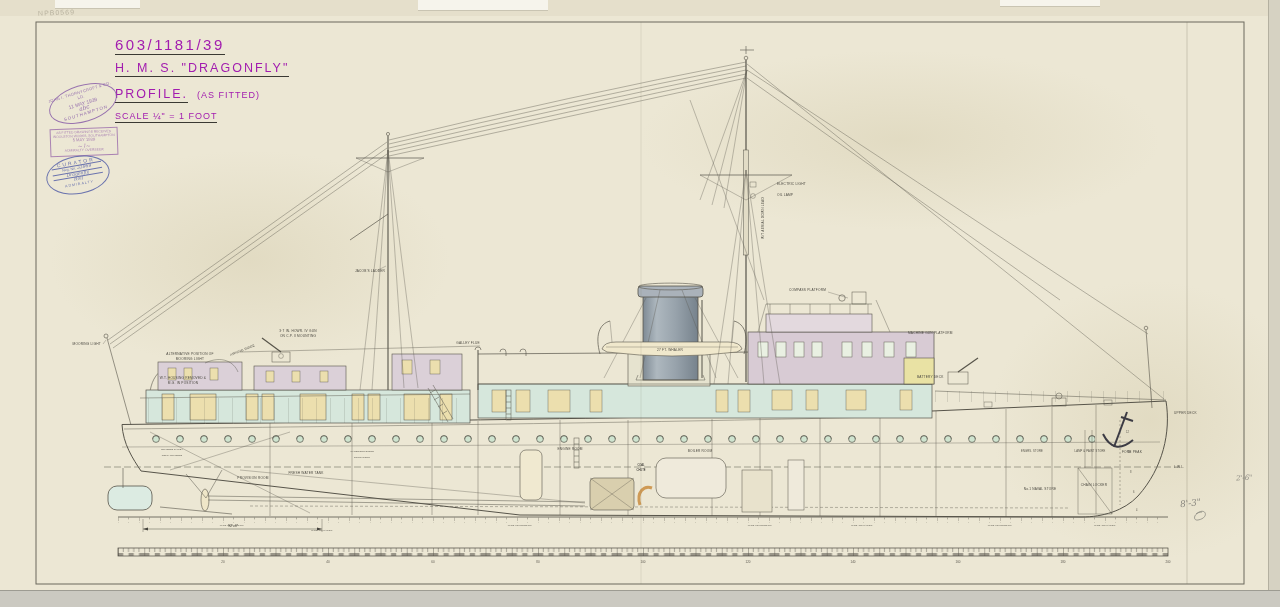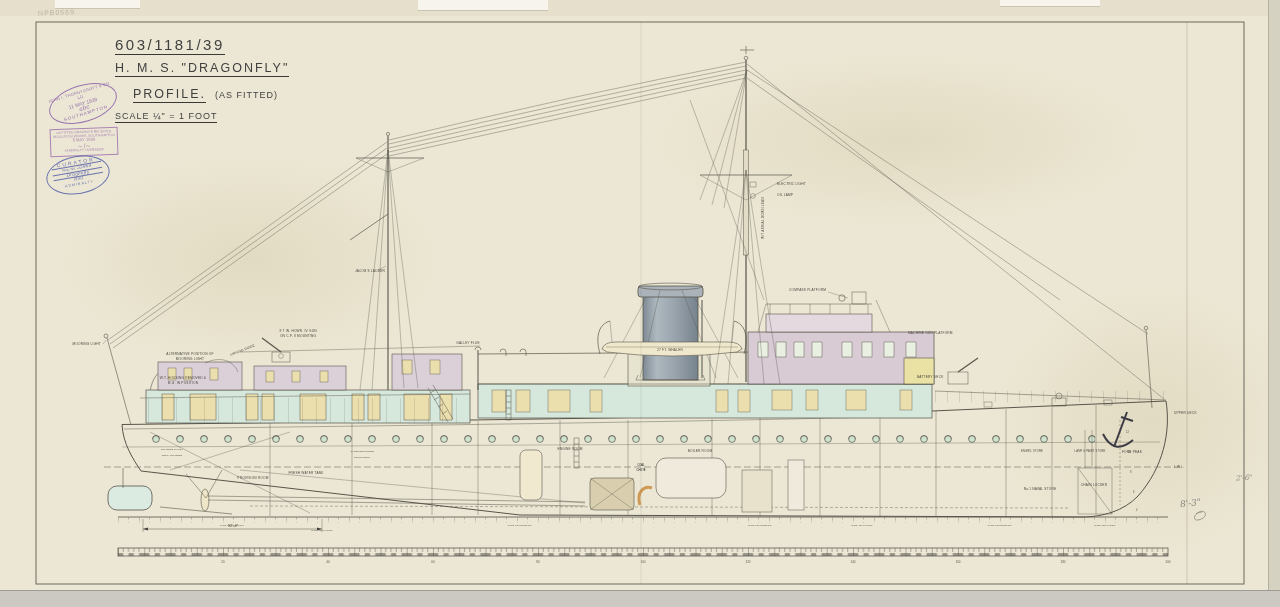--- a/index.html
+++ b/index.html
@@ -7,26 +7,26 @@
         background:#ece7d4;font-family:"Liberation Sans",sans-serif;}
   svg{position:absolute;left:0;top:0;}
   
   .anno{font-family:"Liberation Sans",sans-serif;font-size:3.2px;fill:#4a4840;letter-spacing:.2px;}
   .anno2{font-size:2.6px;}
   .anno3{font-size:2.4px;fill:#55524a;}
   .dim{font-size:4px;fill:#45433c;}
   .rulnum{font-size:3px;fill:#5a574e;}
   .draft{font-size:2.6px;fill:#55524a;}
   
-  .ov{position:absolute;color:#404040;}
+  .ov{position:absolute;color:#a21caf;}
   .corner-mark{left:38px;top:9px;font-size:7px;color:#a09a87;opacity:.65;transform:rotate(-2deg);letter-spacing:1px;}
   .tb{left:115px;}
   .tb-num{top:36px;font-size:15px;letter-spacing:2.5px;border-bottom:1.2px solid #3a3933;padding-bottom:1px;}
   .tb-ship{top:61px;font-size:12.5px;letter-spacing:2px;border-bottom:1.2px solid #3a3933;padding-bottom:1px;}
-  .tb-view{top:87px;font-size:12.5px;letter-spacing:2px;padding-left:18px;}
+  .tb-view{top:87px;font-size:12.5px;letter-spacing:2px;}
   .tb-view .v{border-bottom:1.2px solid #3a3933;padding-bottom:1px;}
   .tb-view .n{font-size:9px;letter-spacing:1px;margin-left:9px;}
   .tb-scale{top:111px;font-size:9px;letter-spacing:1px;border-bottom:1px solid #3a3933;padding-bottom:1px;}
   
   .stamp{position:absolute;box-sizing:border-box;}
   .st-oval{left:48px;top:85px;width:70px;height:37px;border:1.6px double #8a5fa8;border-radius:50%;
            transform:rotate(-17deg);color:#8a5fa8;text-align:center;opacity:.85;}
   .st-oval .a1{font-size:4px;margin-top:3px;letter-spacing:.3px;}
   .st-oval .dt{font-size:5px;margin-top:1px;}
   .st-oval .sig{font-size:6px;font-style:italic;line-height:4px;font-family:"DejaVu Serif",serif;}

